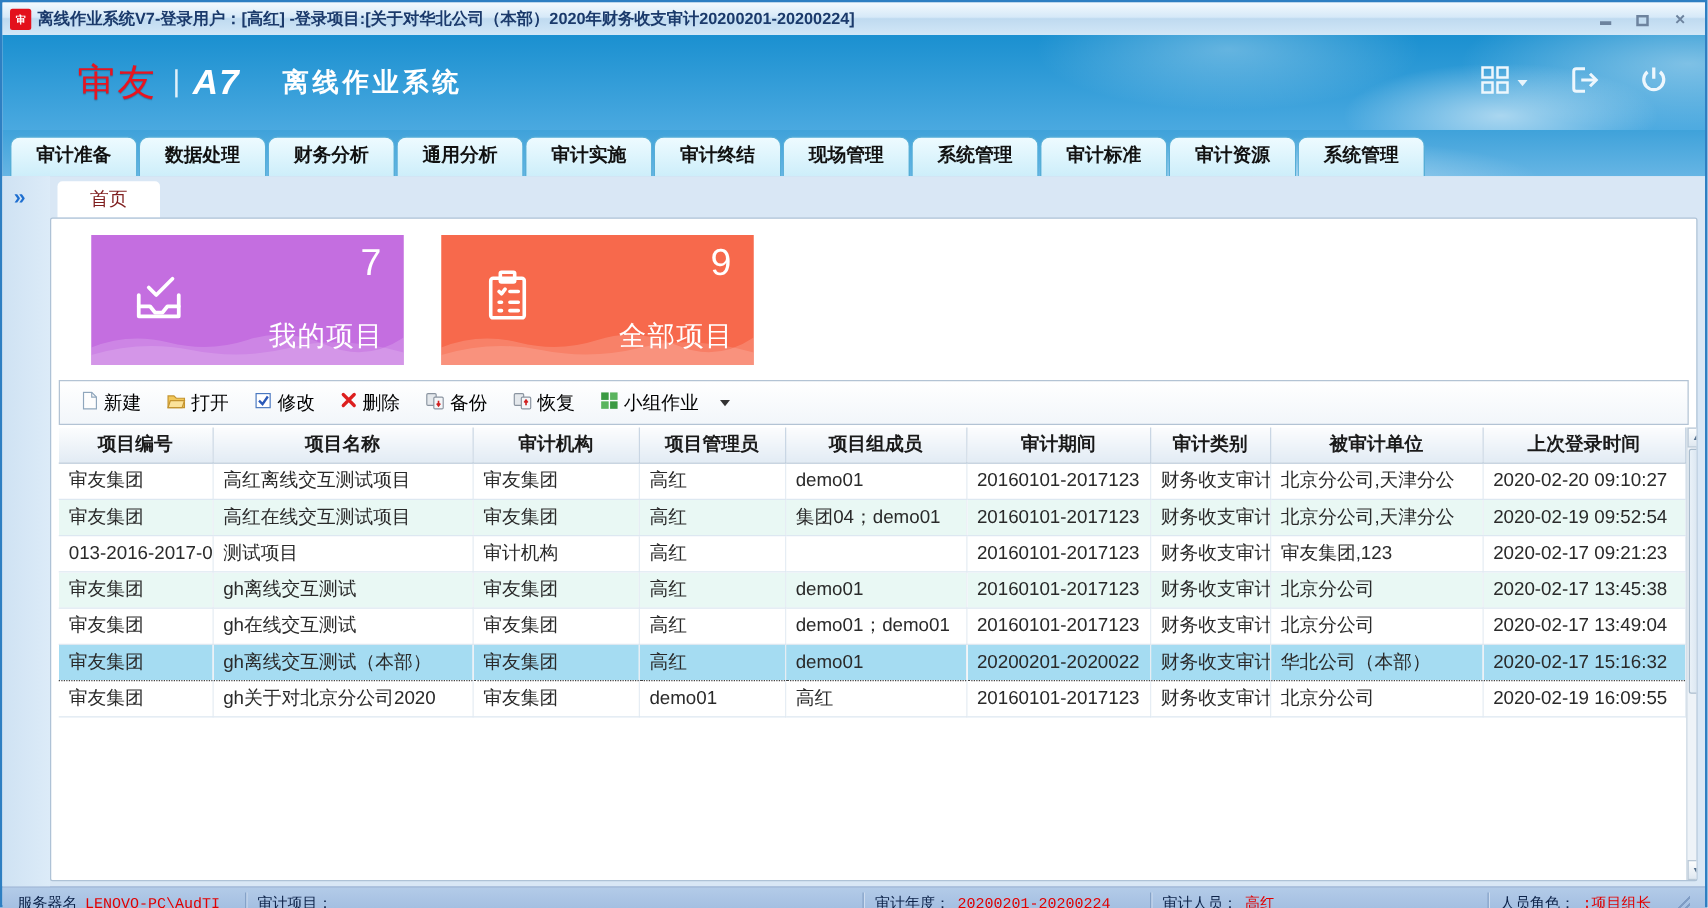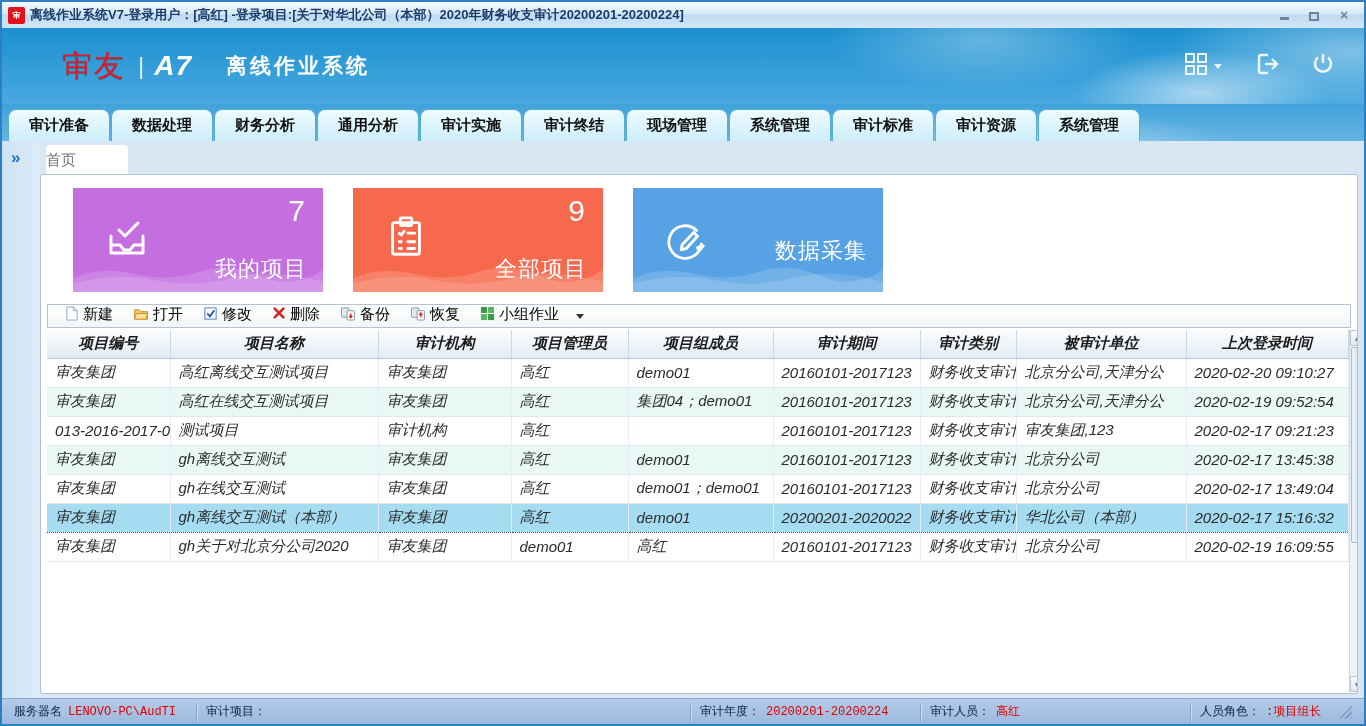--- a/index.html
+++ b/index.html
@@ -37,43 +37,43 @@
       radial-gradient(300px 50px at 75% 110%, rgba(255,255,255,.45), rgba(255,255,255,0) 70%),
       linear-gradient(180deg,#3fa2da,#66b5e4);
     display:flex; align-items:flex-end; padding-left:6px; }
   .nav-tab { height:32px; line-height:30px; padding:0 20px; margin-right:1px; background:linear-gradient(#eefbff,#cdeefa); border:1px solid #56aed6; border-bottom:none; border-radius:8px 8px 0 0; font-size:15px; font-weight:600; color:#111; cursor:pointer; white-space:nowrap; }
 
   
   .content { flex:1; position:relative; background:#d9e7f5; display:flex; flex-direction:column; padding-left:38px; }
   .collapse-strip { position:absolute; left:0; top:0; width:38px; bottom:0; background:linear-gradient(90deg,#cfe2f3,#dcebf8); }
   .collapse-btn { position:absolute; left:9px; top:7px; font-size:17px; font-weight:bold; color:#1f6fd0; cursor:pointer; }
   .subtab-row { height:33px; flex:0 0 33px; display:flex; align-items:flex-end; }
-  .subtab { height:29px; line-height:29px; width:82px; text-align:left; background:#fff; border-radius:4px 4px 0 0; margin-left:6px; font-size:15px; color:#737373; cursor:pointer; }
+  .subtab { height:29px; line-height:29px; width:82px; text-align:center; background:#fff; border-radius:4px 4px 0 0; margin-left:6px; font-size:15px; color:#7f1d1d; cursor:pointer; }
   .panel { flex:1; background:#fff; border:1px solid #aec2d6; border-radius:2px; margin:0 6px 4px 0; position:relative; overflow:hidden; }
 
   
   .cards { display:flex; gap:30px; padding:13px 0 0 32px; }
   .card { width:250px; height:104px; position:relative; color:#fff; cursor:pointer; overflow:hidden; }
   .card-icon { position:absolute; left:30px; top:26px; }
   .card-num { position:absolute; top:6px; right:18px; font-size:30px; font-weight:400; }
   .card-label { position:absolute; bottom:8px; right:16px; font-size:22px; letter-spacing:1px; }
   .card--action .card-label { bottom:26px; }
   .card--action .card-icon { top:30px; }
   .card svg.waves { position:absolute; left:0; bottom:0; width:100%; height:34px; }
 
   
-  .toolbar { margin:12px 6px 0 6px; height:24px; border:1px solid #b3c3d4; background:linear-gradient(#ffffff,#f2f6fa); display:flex; align-items:flex-end; padding:0 8px; gap:4px; }
+  .toolbar { margin:12px 6px 0 6px; height:36px; border:1px solid #b3c3d4; background:linear-gradient(#ffffff,#f2f6fa); display:flex; align-items:center; padding:0 8px; gap:4px; }
   .tb-btn { display:flex; align-items:center; gap:4px; border:none; background:transparent; font-size:15px; font-family:inherit; color:#000; padding:3px 8px; cursor:pointer; }
   .tb-caret { width:18px; height:22px; display:flex; align-items:center; justify-content:center; cursor:pointer; }
   .tb-caret i { width:0;height:0;border-left:4px solid transparent;border-right:4px solid transparent;border-top:5px solid #333; }
 
   
   .table-zone { display:flex; margin:2px 0 0 6px; align-items:stretch; height:362px; }
   .grid-wrap { flex:1; }
-  table.grid { width:100%; border-collapse:collapse; table-layout:fixed;font-style:italic; }
+  table.grid { width:100%; border-collapse:collapse; table-layout:fixed; }
   .grid th { height:28px; background:linear-gradient(#fcfdfe,#e2ebf4); border-right:1px solid #c9d6e4; border-bottom:1px solid #b8c8d8; font-size:15px; font-weight:bold; color:#1a1a1a; text-align:center; white-space:nowrap; overflow:hidden; }
   .grid td { height:29px; font-size:15px; color:#2a2a2a; padding-left:8px; border-right:1px solid #e6edf4; border-bottom:1px solid #dde8f1; white-space:nowrap; overflow:hidden; background:#fff; }
   .grid tbody tr:nth-child(even) td { background:#e9f8f4; }
   .grid tbody tr { cursor:pointer; }
   .grid tbody tr.selected td { background:#a5dcf2; border-top:1px dotted #444; border-bottom:1px dotted #444; }
 
   
   .vscroll { flex:0 0 15px; background:#eef3f8; border-left:1px solid #cdd9e4; display:flex; flex-direction:column; align-items:center; }
   .vs-btn { width:15px; height:16px; background:linear-gradient(#fdfefe,#dfe8f1); border:1px solid #b9c8d6; font-size:7px; color:#55708c; display:flex; align-items:center; justify-content:center; cursor:pointer; }
   .vs-thumb { width:13px; height:196px; margin-top:1px; background:linear-gradient(90deg,#e9f1f8,#cfdeec); border:1px solid #a9bccd; border-radius:2px; cursor:grab; }
@@ -190,34 +190,20 @@
         <div class="card" style="background-color: rgb(247, 105, 76);">
           <span class="card-icon">
             <svg width="46" height="46" viewBox="0 0 48 48" fill="none" stroke="#fff" stroke-width="3" stroke-linecap="round" stroke-linejoin="round">
               <rect x="10" y="9" width="28" height="33" rx="2"></rect>
               <rect x="18" y="4" width="12" height="8" rx="1"></rect>
               <path d="M17 20 l2 2 3 -4 M26 20 h7 M17 29 h2 M26 29 h7 M17 36 h2 M26 36 h7"></path>
             </svg>
           </span>
           <div class="card-num">9</div>
           <div class="card-label">全部项目</div>
-          <svg class="waves" viewBox="0 0 250 34" preserveAspectRatio="none">
-            <path d="M0,20 Q30,8 62,16 T125,14 T188,18 T250,12 V34 H0 Z" fill="rgba(255,255,255,0.16)"></path>
-            <path d="M0,26 Q40,14 80,22 T160,20 T250,24 V34 H0 Z" fill="rgba(255,255,255,0.14)"></path>
-          </svg>
-        </div>
-        <div class="card card--action" style="background-color: rgb(86, 162, 228);">
-          <span class="card-icon">
-            <svg width="46" height="46" viewBox="0 0 48 48" fill="none" stroke="#fff" stroke-width="3" stroke-linecap="round" stroke-linejoin="round">
-              <path d="M40 27 a17 17 0 1 1 -5 -14"></path>
-              <path d="M36 31 l6 -2 -4 5 z" fill="#fff"></path>
-              <path d="M20 28 l12 -13 4 4 -12 13 -5 1 z"></path>
-            </svg>
-          </span>
-          <div class="card-label">数据采集</div>
           <svg class="waves" viewBox="0 0 250 34" preserveAspectRatio="none">
             <path d="M0,20 Q30,8 62,16 T125,14 T188,18 T250,12 V34 H0 Z" fill="rgba(255,255,255,0.16)"></path>
             <path d="M0,26 Q40,14 80,22 T160,20 T250,24 V34 H0 Z" fill="rgba(255,255,255,0.14)"></path>
           </svg>
         </div>
       </div>
 
       <div class="toolbar">
         <button class="tb-btn">
           <span>

